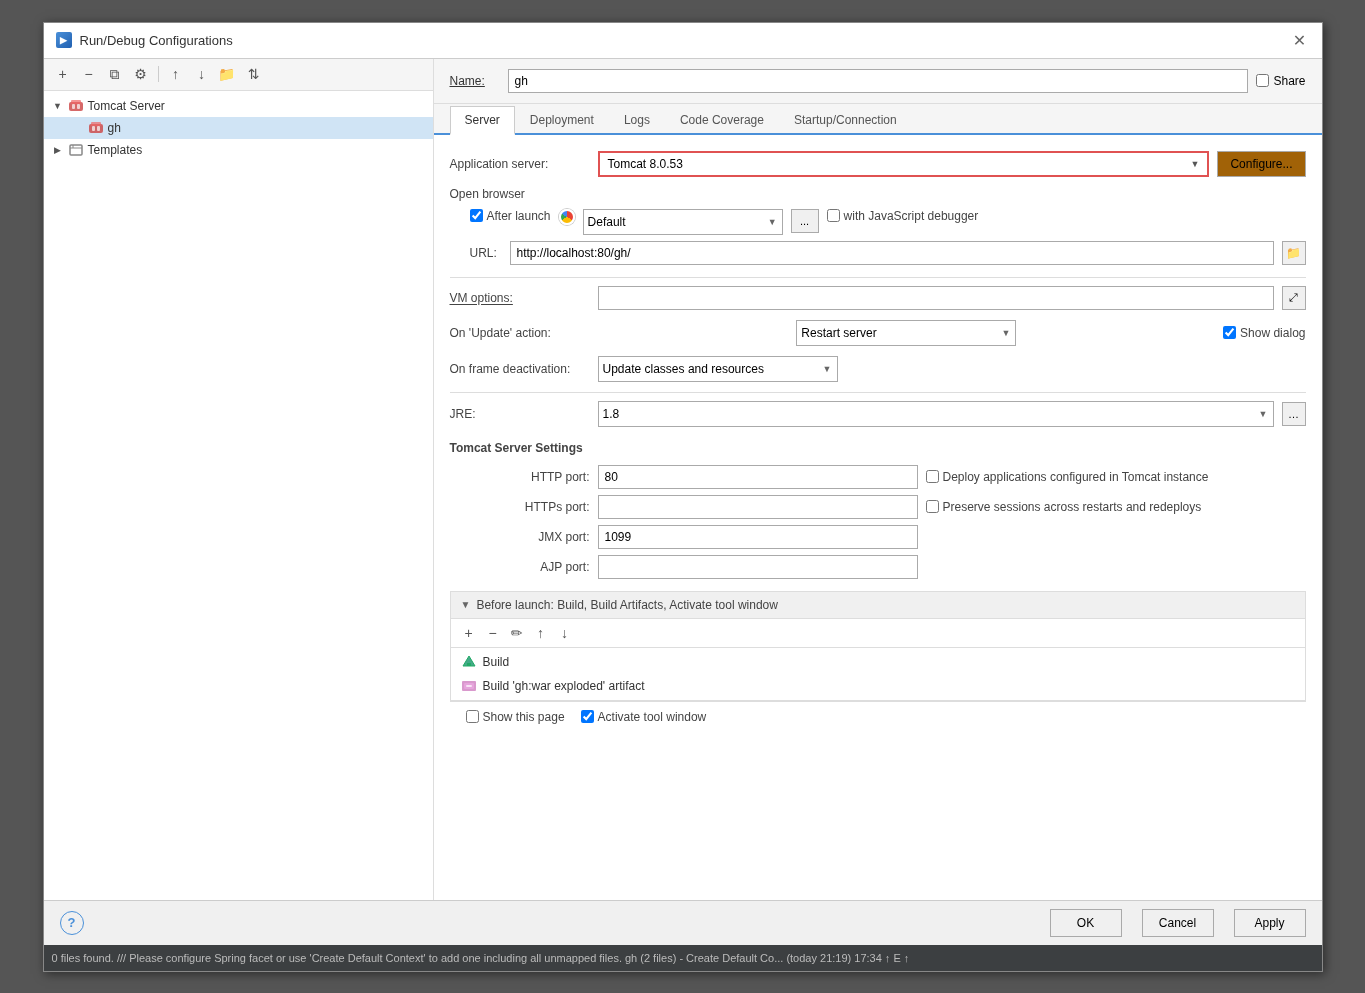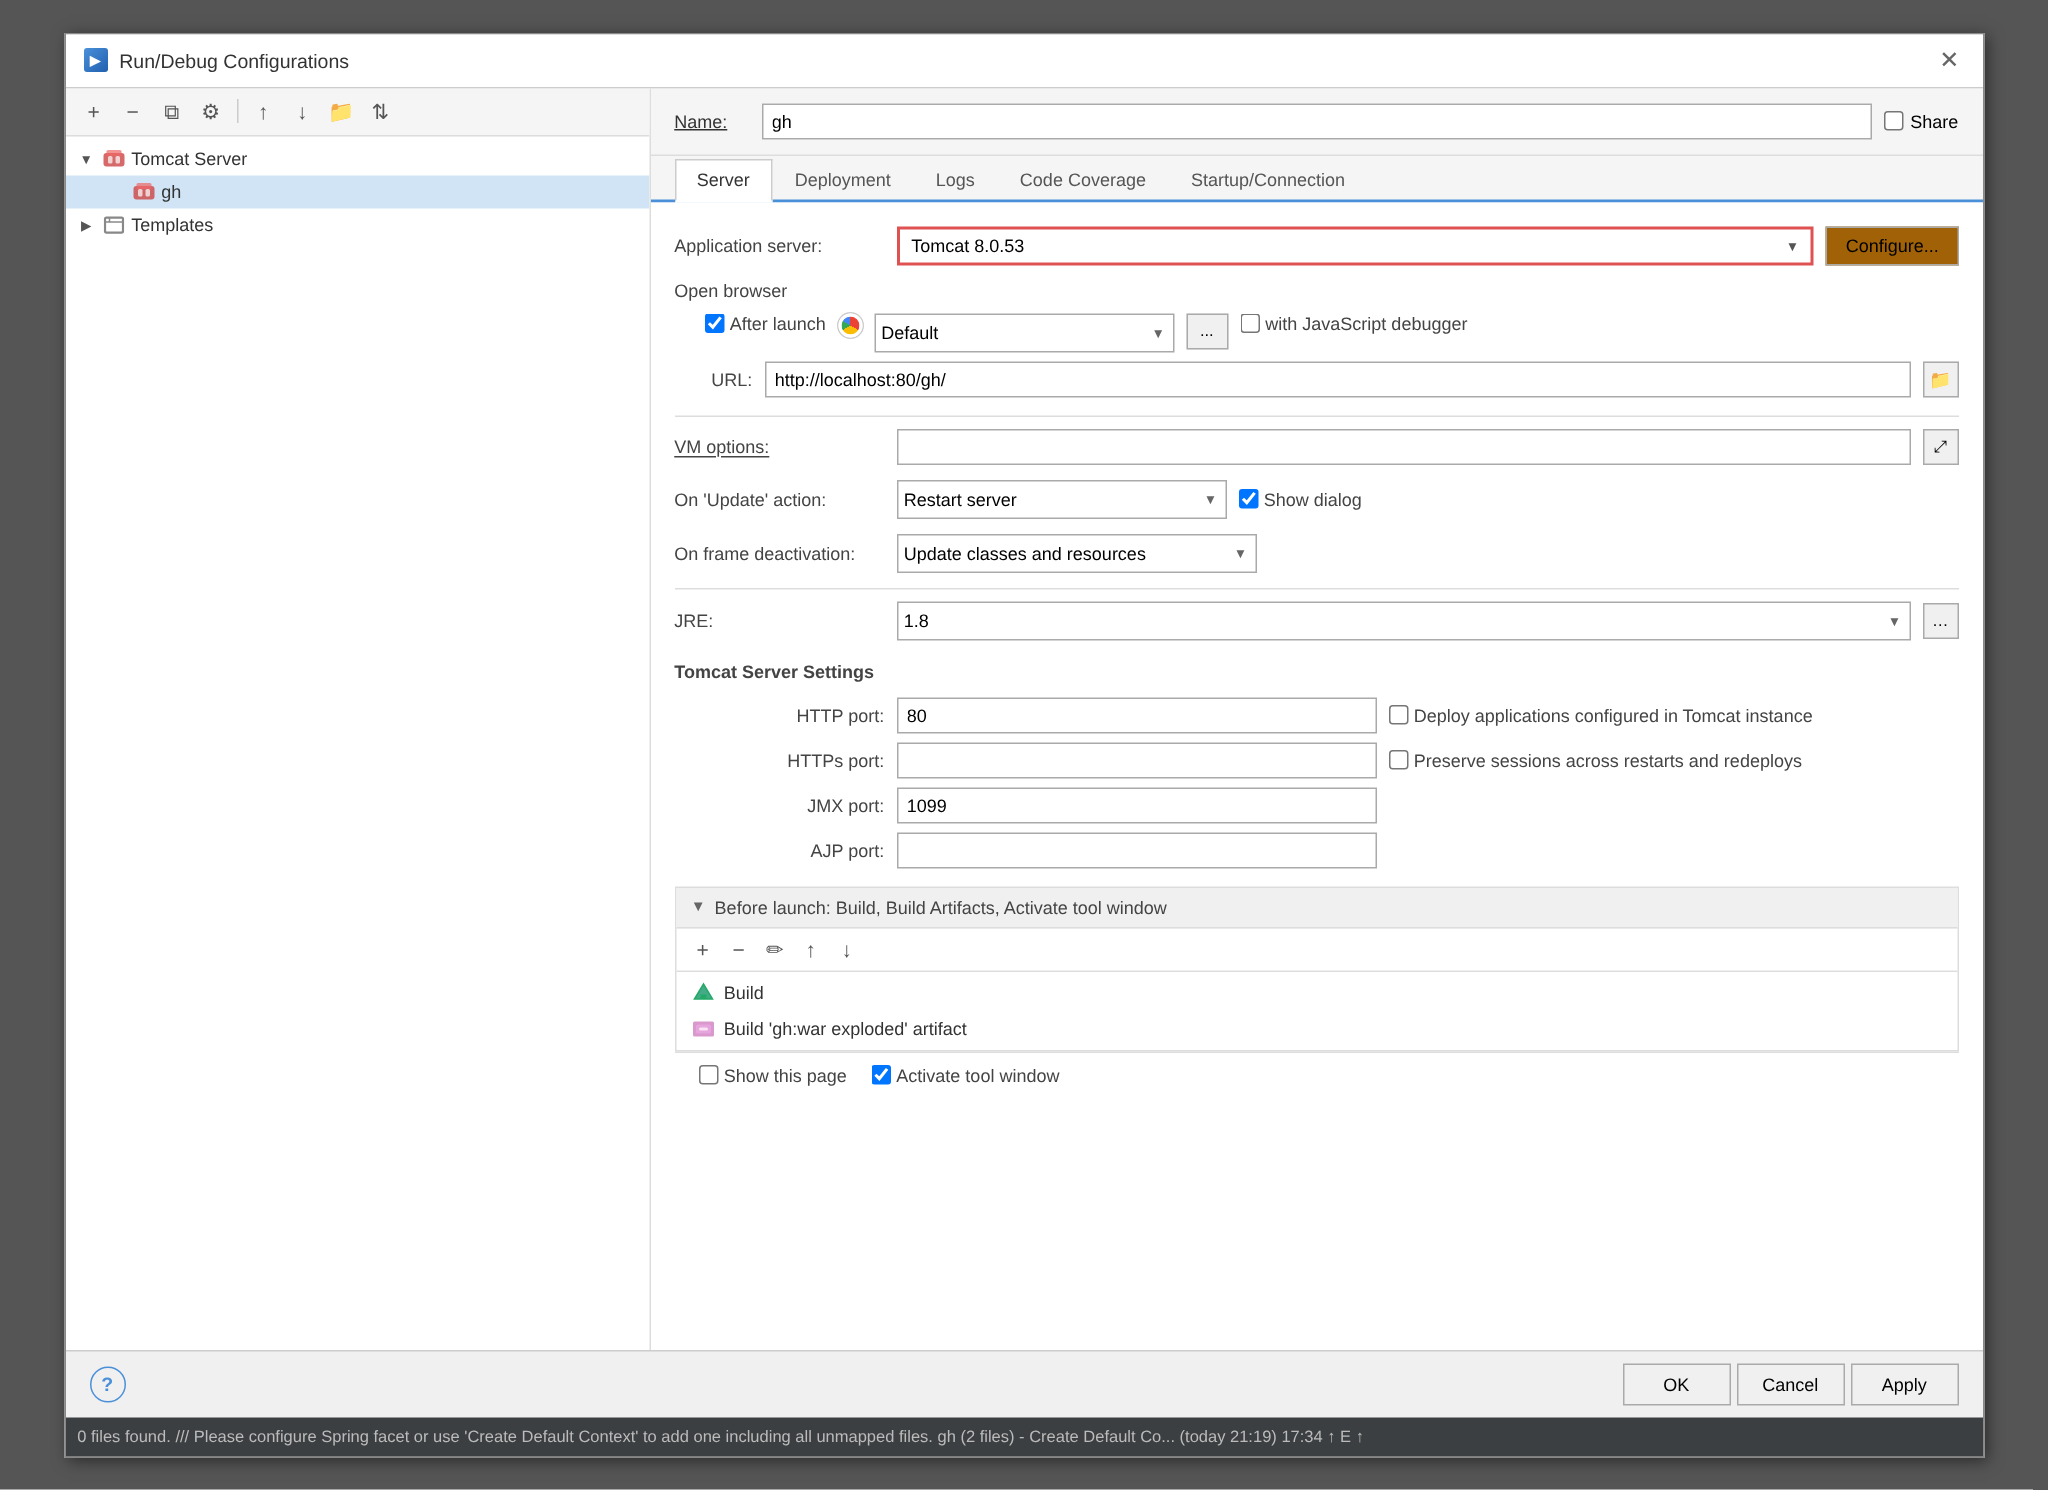--- a/index.html
+++ b/index.html
@@ -257,21 +257,20 @@
       display: flex;
       align-items: center;
       gap: 8px;
       margin-left: 20px;
       margin-top: 6px;
     }
     .url-label {
       font-size: 12px;
       color: #444;
       min-width: 32px;
-      text-align: right;
     }
     .url-input {
       flex: 1;
       height: 24px;
       border: 1px solid #aaa;
       padding: 2px 6px;
       font-size: 12px;
       background: #fff;
     }
     .url-folder-btn {
@@ -308,20 +307,21 @@
       align-items: center;
       justify-content: center;
       cursor: pointer;
       font-size: 11px;
     }
     .on-update-row {
       display: flex;
       align-items: center;
       gap: 8px;
       margin-bottom: 10px;
+      justify-content: space-between;
     }
     .on-frame-row {
       display: flex;
       align-items: center;
       gap: 8px;
       margin-bottom: 10px;
     }
     .jre-row {
       display: flex;
       align-items: center;
@@ -432,21 +432,21 @@
       padding: 8px 16px;
       background: #f0f0f0;
       border-top: 1px solid #ccc;
     }
     .bottom-left {
       display: flex;
       align-items: center;
     }
     .bottom-right {
       display: flex;
-      gap: 4px;
+      gap: 20px;
     }
     .action-btn {
       height: 28px;
       padding: 0 16px;
       border: 1px solid #aaa;
       background: #f0f0f0;
       cursor: pointer;
       font-size: 12px;
       min-width: 72px;
     }

